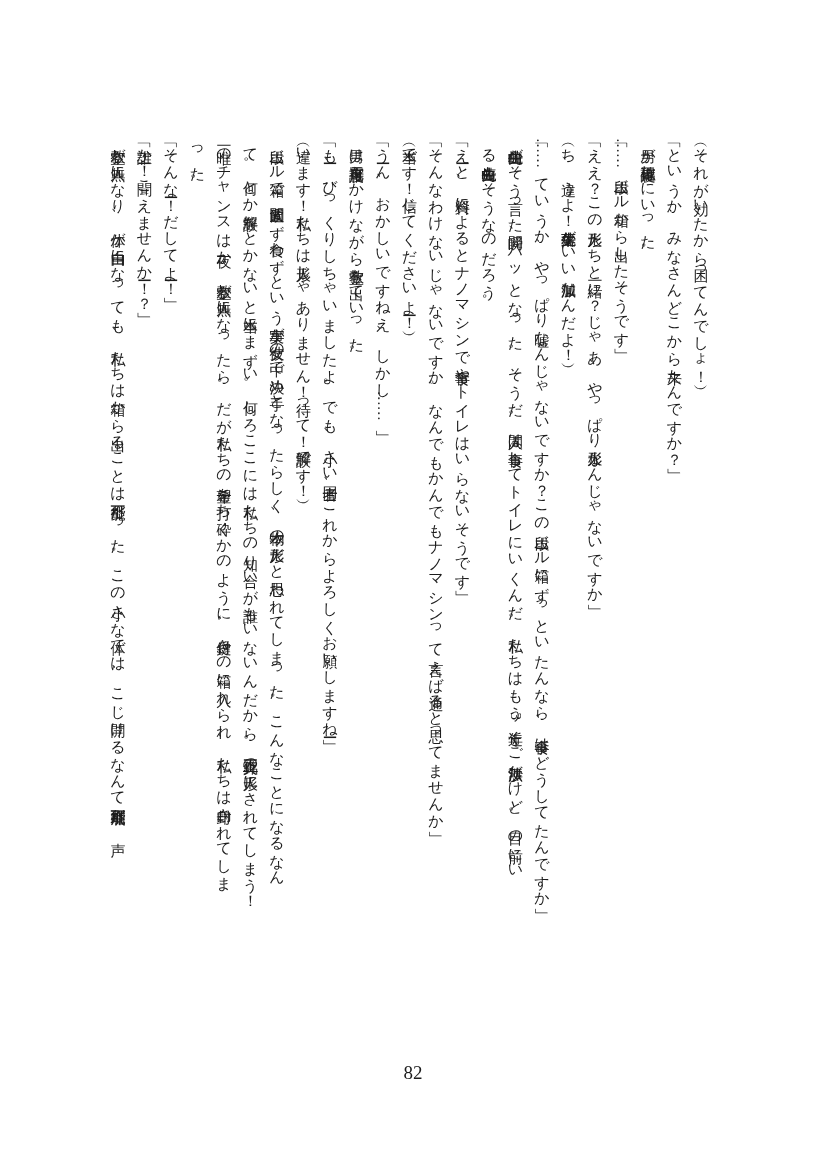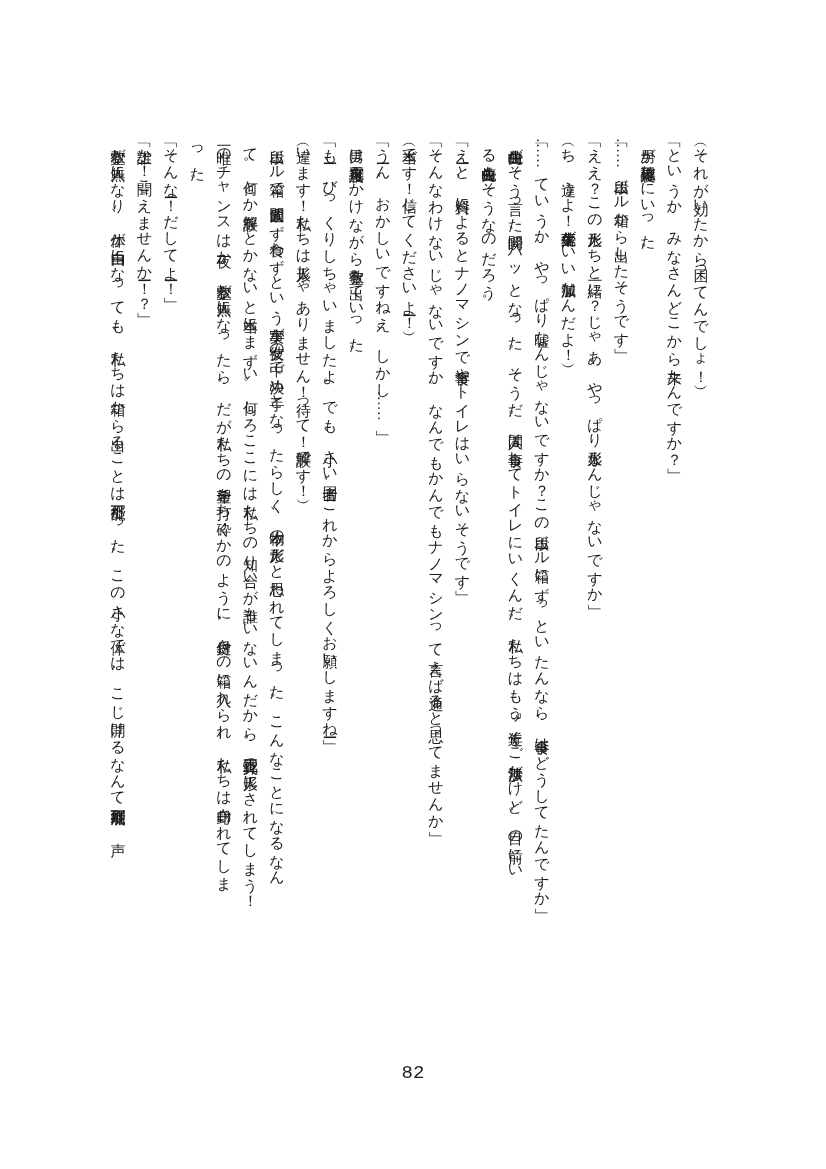--- a/index.html
+++ b/index.html
@@ -35,21 +35,20 @@
     padding: 0;
   }
   .page-number {
     position: absolute;
     top: 1062px;
     left: 0;
     width: 100%;
     text-align: center;
     font-size: 19px;
     color: #1c1c1c;
-    font-family: Liberation Mono, monospace;
   }
 </style>
 </head>
 <body>
 
 <div class="page">
 
   <main class="text-block">
     <p class="text-column">（それが効いたから困ってんでしょ！）</p>
     <p class="text-column">「というか、みなさんどこから来たんですか？」</p>

